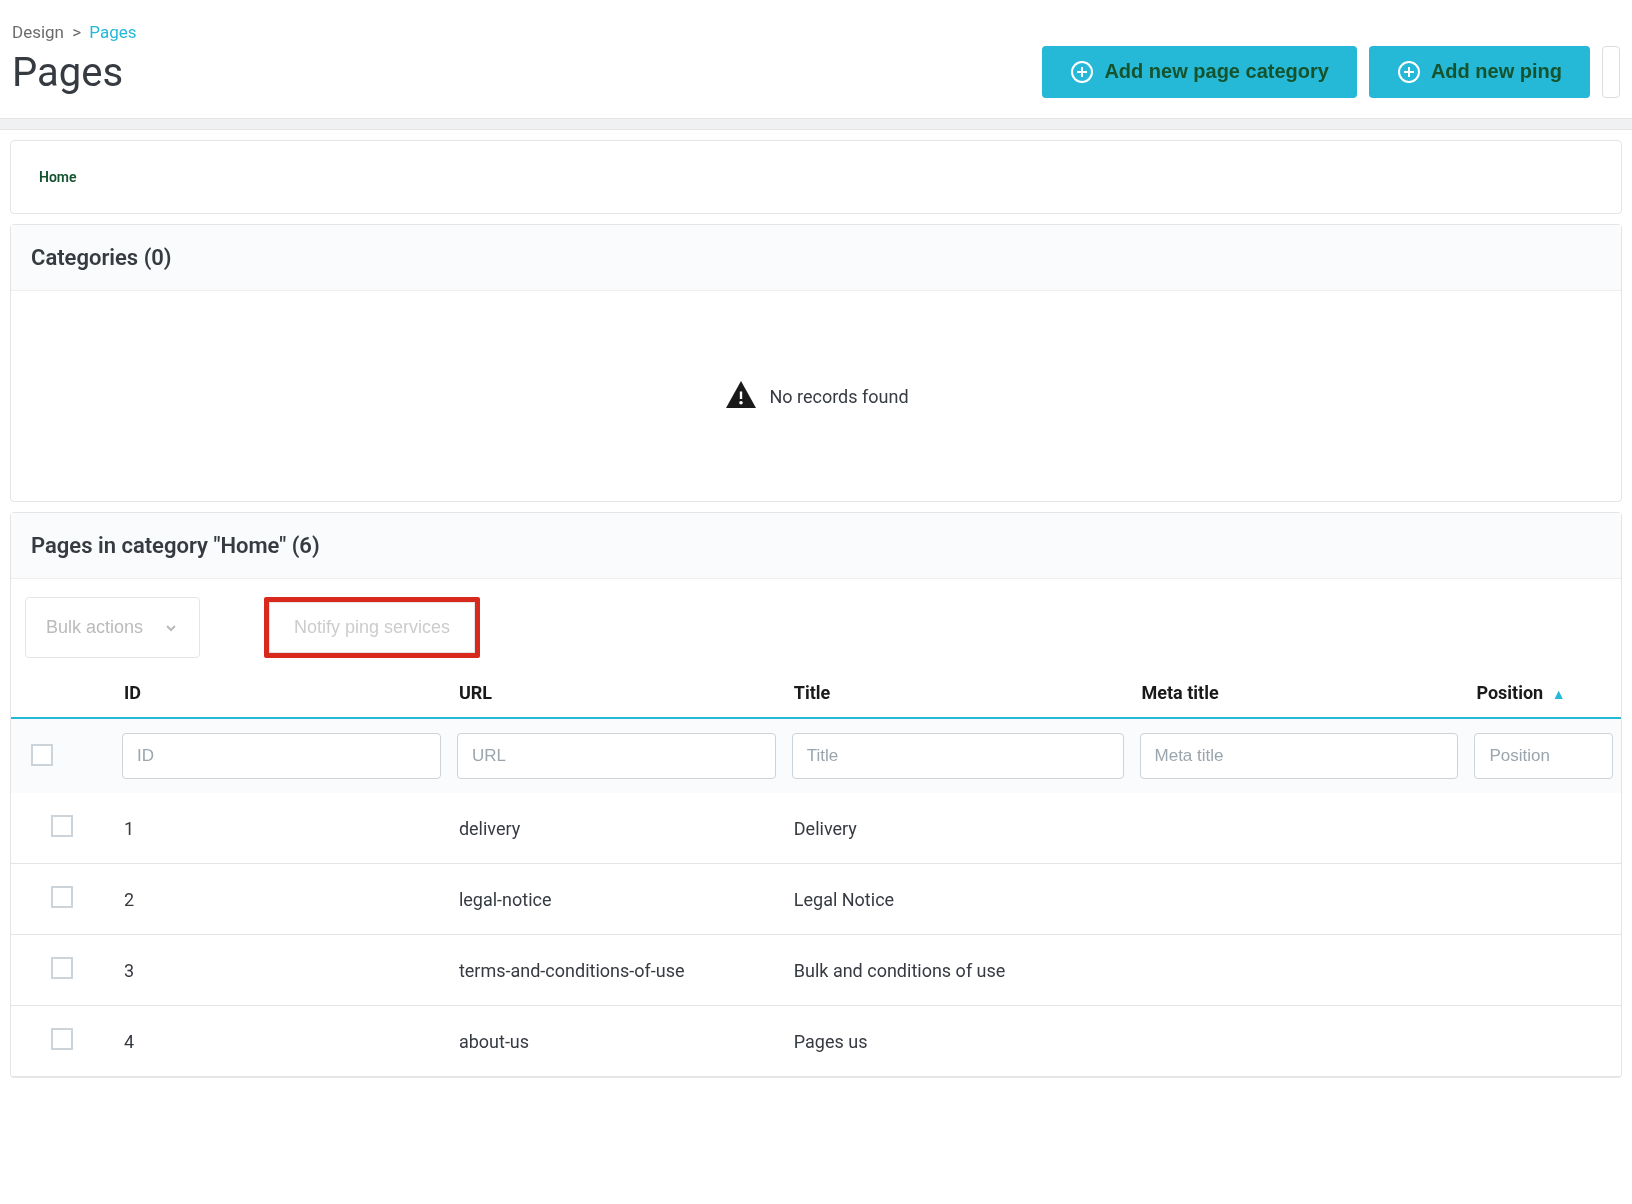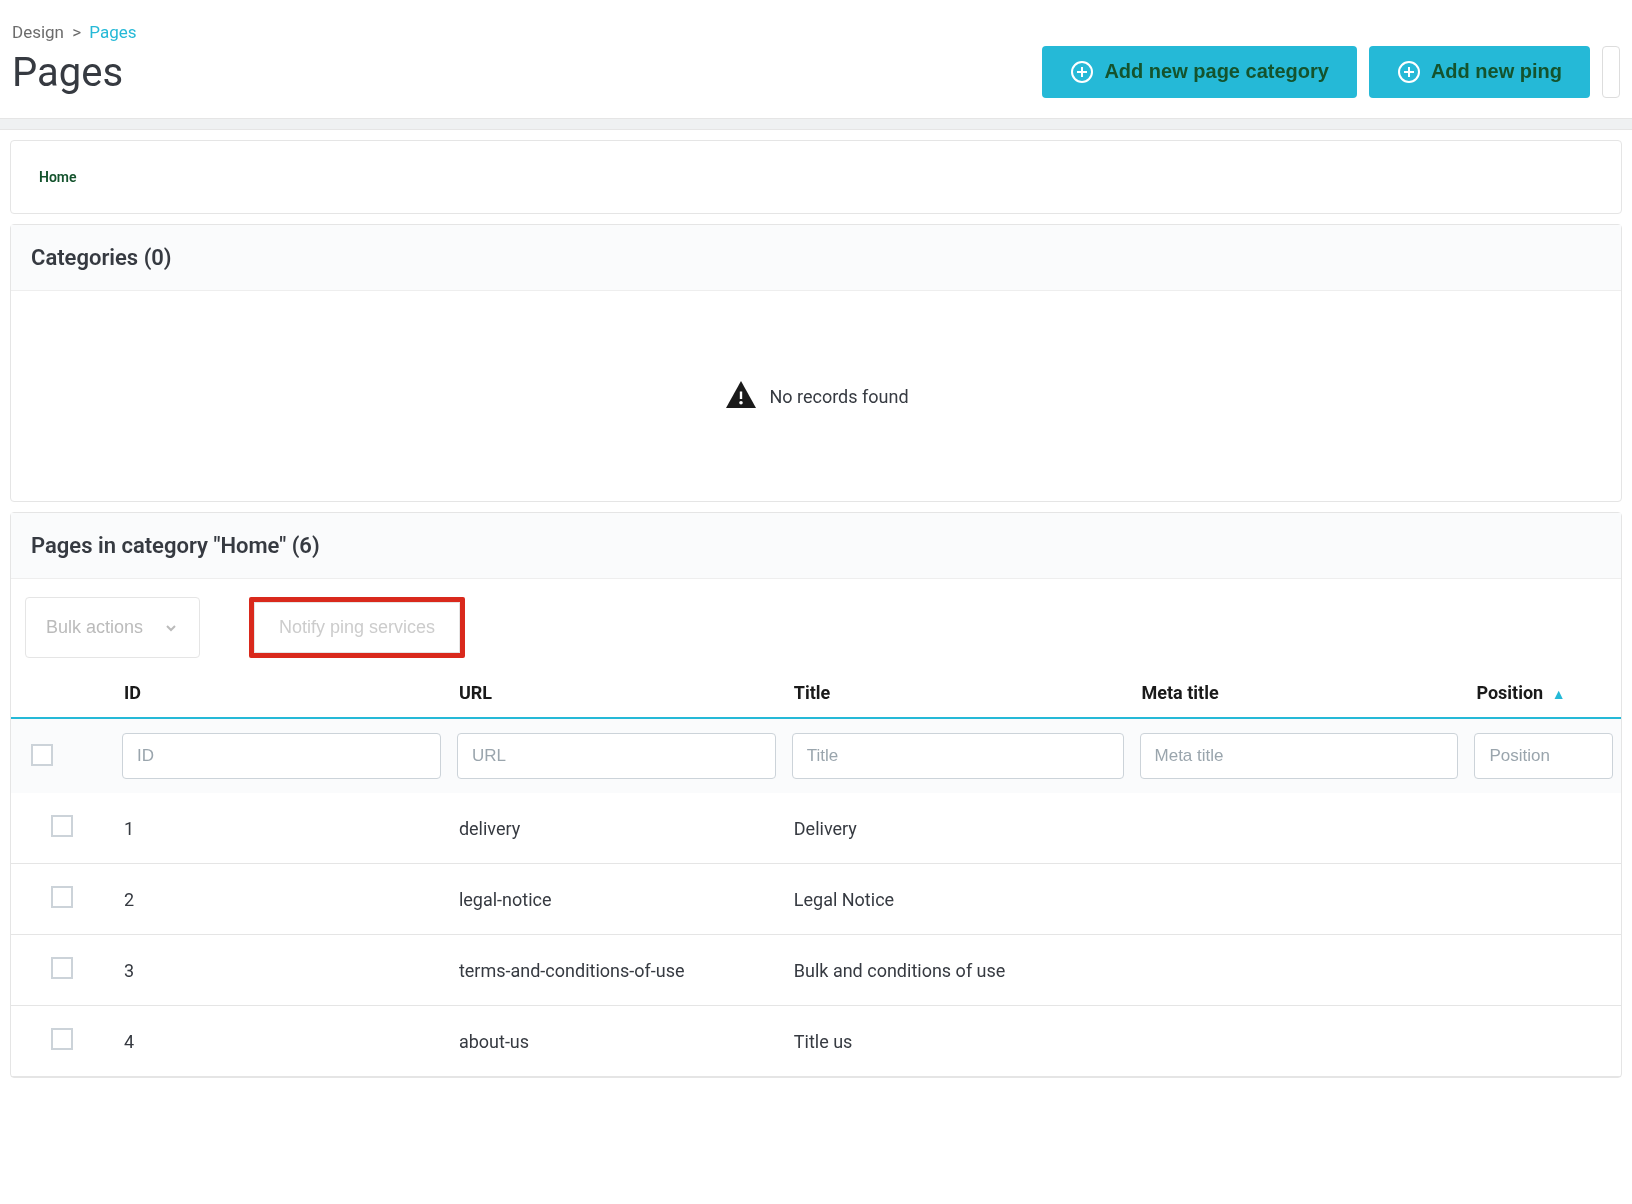--- a/index.html
+++ b/index.html
@@ -82,21 +82,21 @@
     justify-content: center;
     align-items: center;
     gap: 10px;
     color: #363a41;
     font-size: 18px;
   }
   .empty-area svg { width: 36px; height: 36px; }
   .toolbar-row {
     padding: 18px 14px 10px 14px;
     display: flex;
-    gap: 14px;
+    gap: 29px;
   }
   .bulk-btn {
     border: 1px solid #e5e5e5;
     background: #fff;
     border-radius: 4px;
     padding: 14px 20px;
     font-size: 18px;
     color: #bbb;
     display: flex;
     align-items: center;
@@ -277,19 +277,19 @@
         <td>3</td>
         <td>terms-and-conditions-of-use</td>
         <td>Bulk and conditions of use</td>
         <td></td>
         <td></td>
       </tr>
       <tr class="data-row">
         <td class="col-chk-inner"><span class="chk"></span></td>
         <td>4</td>
         <td>about-us</td>
-        <td>Title us</td>
+        <td>Pages us</td>
         <td></td>
         <td></td>
       </tr>
     </tbody>
   </table>
 </div>
 
 </body></html>

